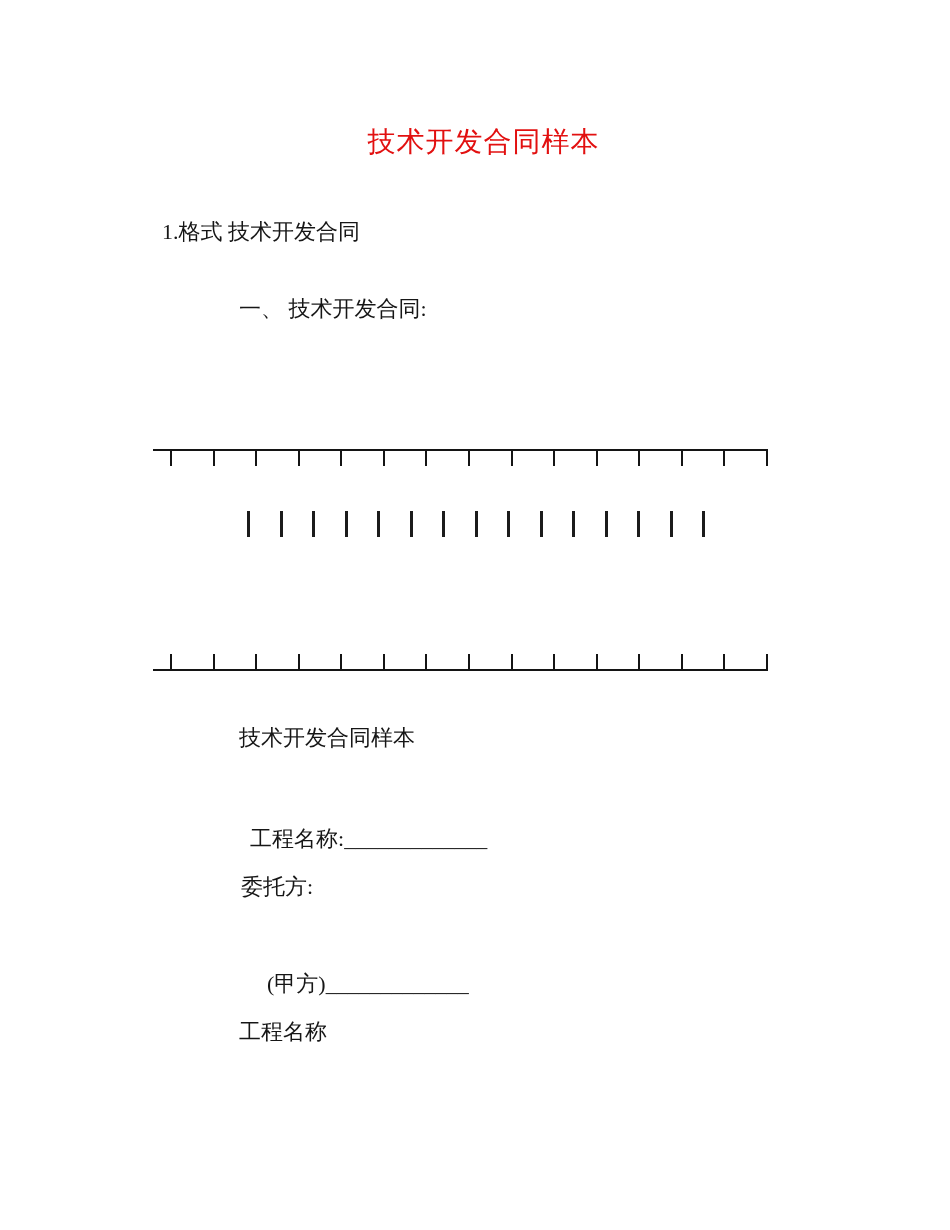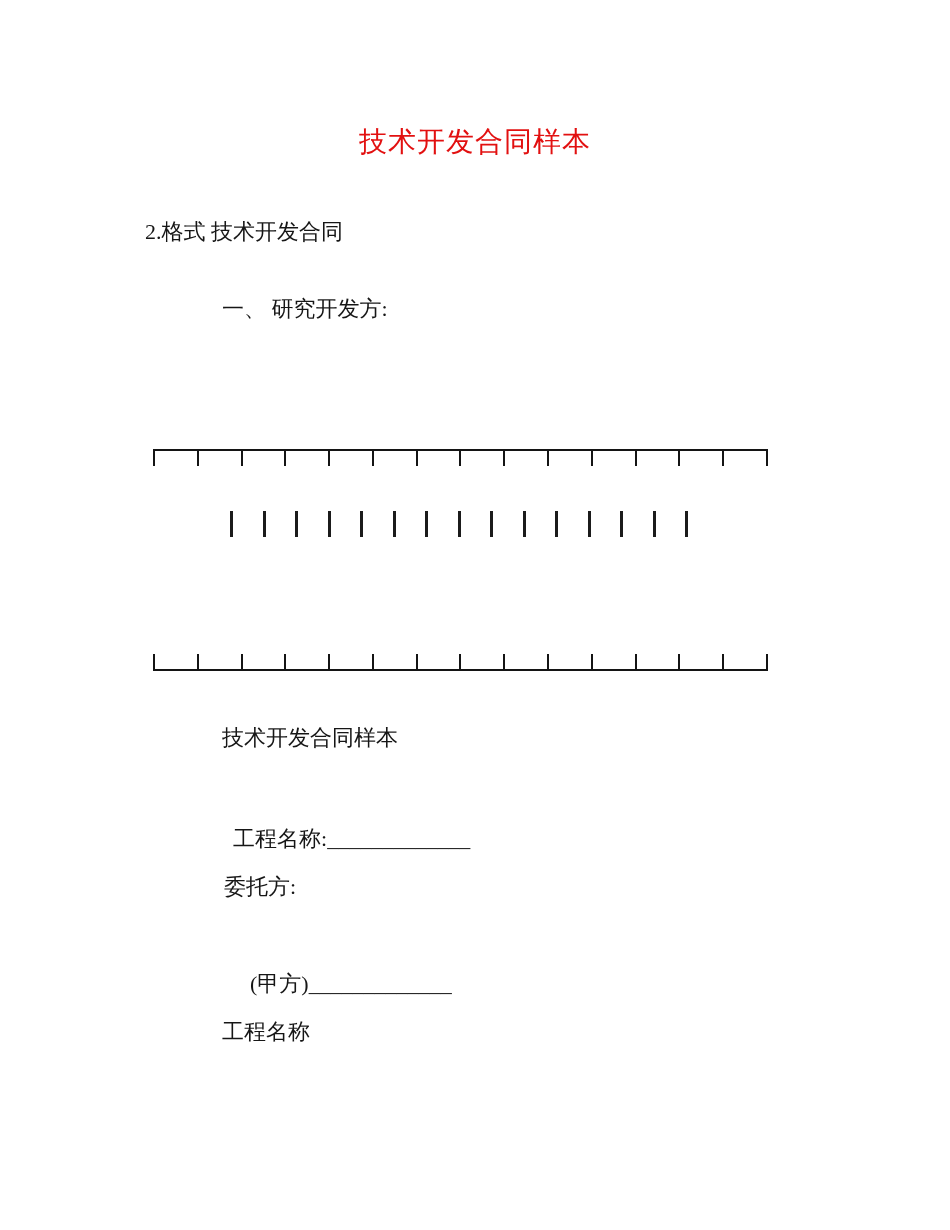--- a/index.html
+++ b/index.html
@@ -8,21 +8,21 @@
   }
   body {
     width: 950px;
     height: 1230px;
     background: #ffffff;
     position: relative;
     overflow: hidden;
     font-family: "Liberation Serif", "DejaVu Serif", serif;
     color: #161616;
   }
-  .abs { position: absolute; }
+  .abs { position: absolute; padding-left: 17px; }
 
   .doc-title {
     left: 0;
     right: 0;
     top: 127px;
     text-align: center;
     font-size: 28px;
     line-height: 1.1;
     letter-spacing: 1px;
     font-weight: 400;
@@ -96,23 +96,23 @@
     width: 2px;
     height: 15px;
     background: #141414;
   }
 </style>
 </head>
 <body>
 
 <div class="abs doc-title" style="color: rgb(226, 16, 16);">技术开发合同样本</div>
 
-<div class="abs body-line line-intro">2.格式 技术开发合同</div>
+<div class="abs body-line line-intro">1.格式 技术开发合同</div>
 
-<div class="abs body-line line-section">一、 研究开发方:</div>
+<div class="abs body-line line-section">一、 技术开发合同:</div>
 
 <div class="abs ruler-top">
     <div class="tick"></div>
     <div class="tick"></div>
     <div class="tick"></div>
     <div class="tick"></div>
     <div class="tick"></div>
     <div class="tick"></div>
     <div class="tick"></div>
     <div class="tick"></div>

